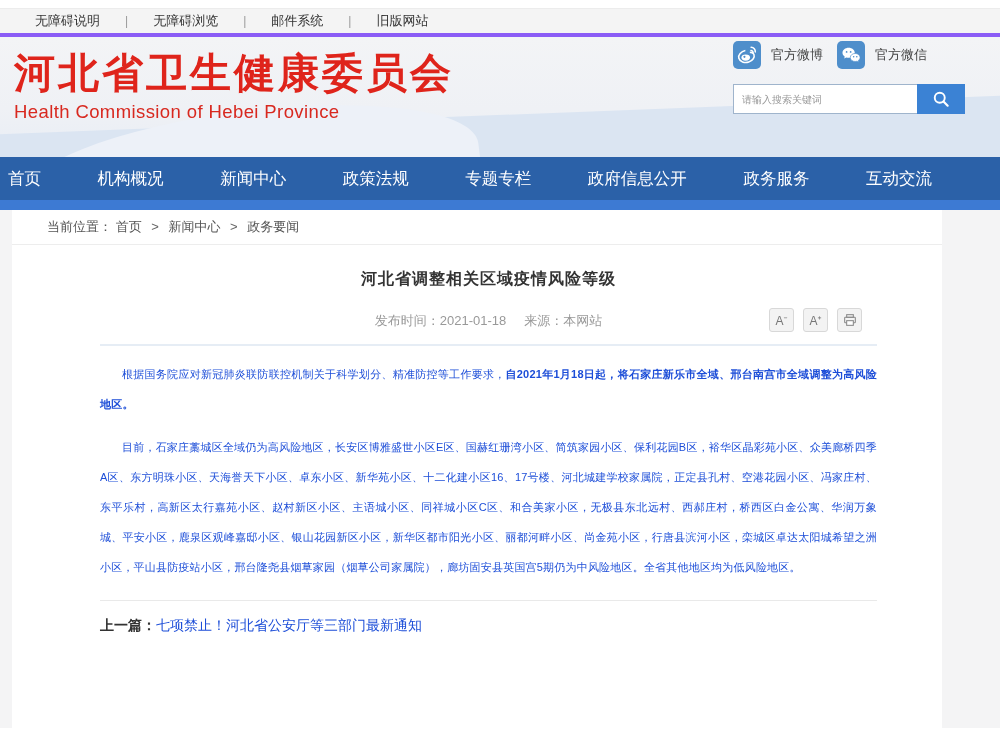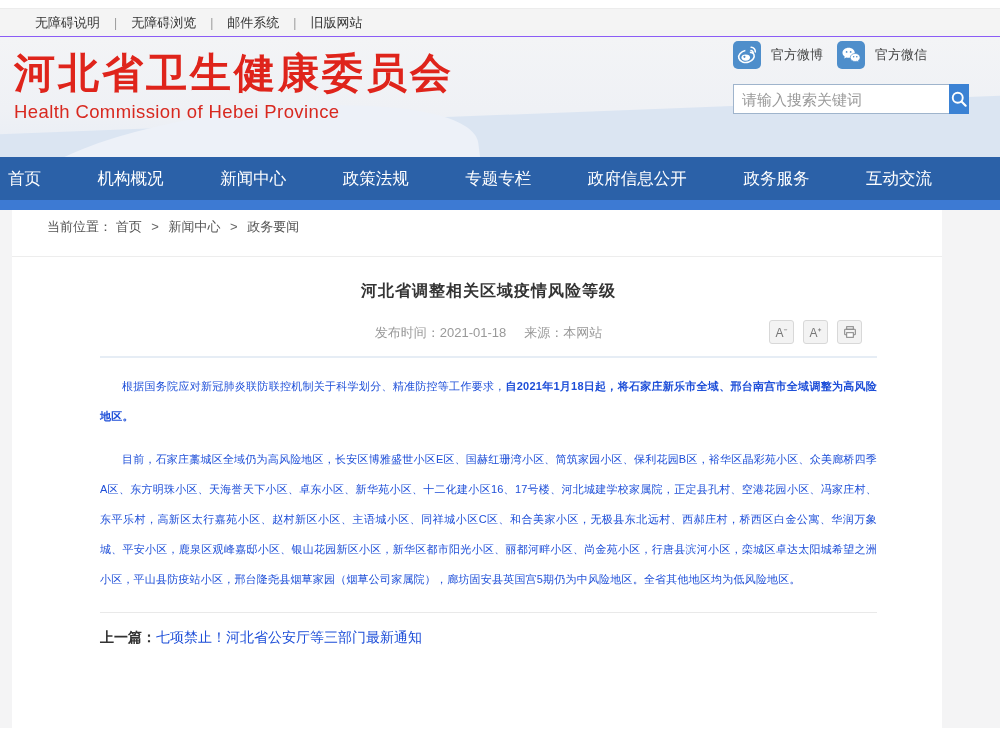--- a/index.html
+++ b/index.html
@@ -1,22 +1,22 @@
 <!DOCTYPE html>
 <html lang="zh"><head>
 <meta charset="utf-8">
 <style>
   * { margin:0; padding:0; box-sizing:border-box; }
   html,body { width:1000px; height:729px; overflow:hidden;
     font-family:"Liberation Sans","DejaVu Sans",sans-serif; background:#ffffff; }
 
   
   .topbar { margin-top:8px; height:29px; background:#f4f4f4;
-    border-top:1px solid #ececec; border-bottom:1px solid #8b5cf6;
-    display:flex; align-items:center; padding-left:35px; font-size:13px; color:#333; }
+    border-top:1px solid #ececec; border-bottom:4px solid #8b5cf6;
+    display:flex; align-items:center; padding-left:35px; font-size:13px; color:#333;gap:11px; }
   .topbar a { color:#333; text-decoration:none; cursor:pointer; }
   .topbar .sep { color:#999; margin:0 14px; font-size:12px; }
 
   
   .header { position:relative; height:120px; overflow:hidden;
     background:linear-gradient(180deg,#f3f4f6 0%,#eff1f5 60%,#e8edf5 100%); }
   .wave-blue { position:absolute; left:-4%; width:108%; height:110px; bottom:-68px;
     background:#dbe5f2; transform:rotate(-2.2deg); }
   .wave-light { position:absolute; left:2%; width:46%; height:120px; bottom:-74px;
     background:#edf1f8; transform:rotate(-7deg); border-radius:50% 50% 0 0; }
@@ -24,36 +24,36 @@
   .logo .cn { font-size:41px; font-weight:700; color:#df241b; letter-spacing:3px; line-height:1.2; }
   .logo .en { font-size:18.5px; color:#d8281f; margin-top:3px; letter-spacing:0.4px; }
   .header-right { position:absolute; right:35px; top:4px; width:232px; }
   .social { display:flex; align-items:center; font-size:13px; color:#444; }
   .soc-ic { width:28px; height:28px; border-radius:5px; background:#4e8ecb;
     display:flex; align-items:center; justify-content:center; cursor:pointer; flex:0 0 auto; }
   .soc-label { margin:0 14px 0 10px; cursor:pointer; white-space:nowrap; }
   .soc-label:last-child { margin-right:0; }
   .searchbox { margin-top:15px; display:flex; height:30px; }
   .searchbox input { flex:1; border:1px solid #9fb4cc; border-right:none; padding:0 8px;
-    font-size:15px; color:#333; outline:none; background:#fff; }
+    font-size:10px; color:#333; outline:none; background:#fff; }
   .searchbox input::placeholder { color:#999; }
   .search-btn { width:48px; background:#3b82d4; border:none; cursor:pointer;
     display:flex; align-items:center; justify-content:center; }
 
   
   .nav { height:43px; background:#2b61a8; display:flex; align-items:center;
     justify-content:space-between; padding:0 68px 0 8px; }
   .nav a { color:#ffffff; font-size:16.5px; text-decoration:none; cursor:pointer; white-space:nowrap; }
   .substrip { height:10px; background:#3d7ad3; }
 
   
   .page { position:relative; height:518px; background:#f4f4f5; }
   .card { margin-left:12px; width:930px; height:100%; background:#ffffff; }
 
-  .breadcrumb { height:47px; line-height:33px; padding-left:35px; font-size:13px;
+  .breadcrumb { height:35px; line-height:33px; padding-left:35px; font-size:13px;
     color:#555; border-bottom:1px solid #ededed; }
   .breadcrumb a { color:#555; text-decoration:none; cursor:pointer; }
   .breadcrumb .bsep { margin:0 6px; color:#666; }
 
   .article { margin-left:88px; width:777px; }
   .a-title { margin-top:24px; text-align:center; font-size:16px; font-weight:600;
     color:#333; letter-spacing:1px; }
   .a-meta { position:relative; margin-top:18px; height:26px; font-size:13px; color:#999;
     display:flex; align-items:center; justify-content:center; }
   .a-meta .m-item { margin:0 9px; }

